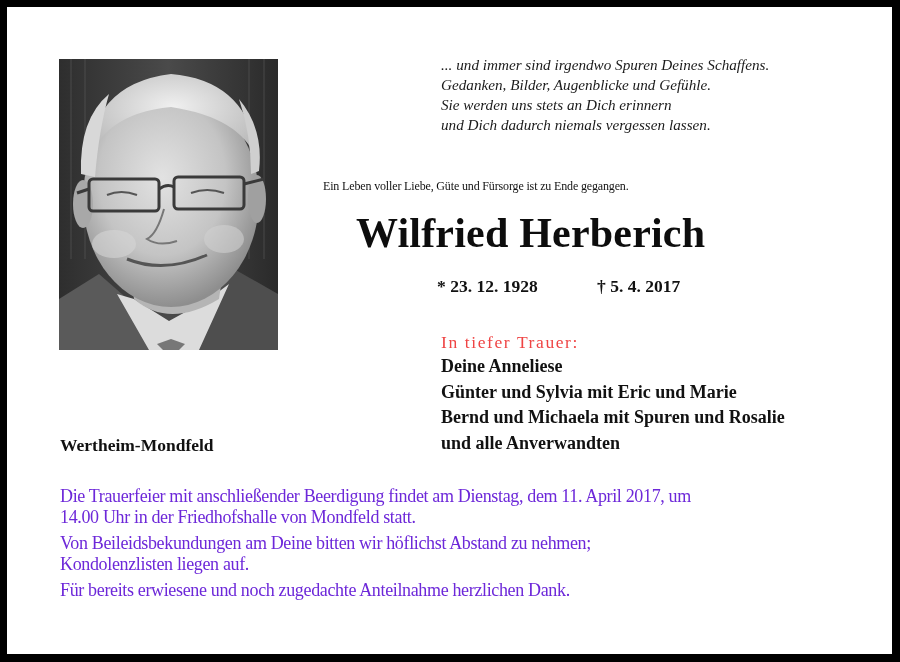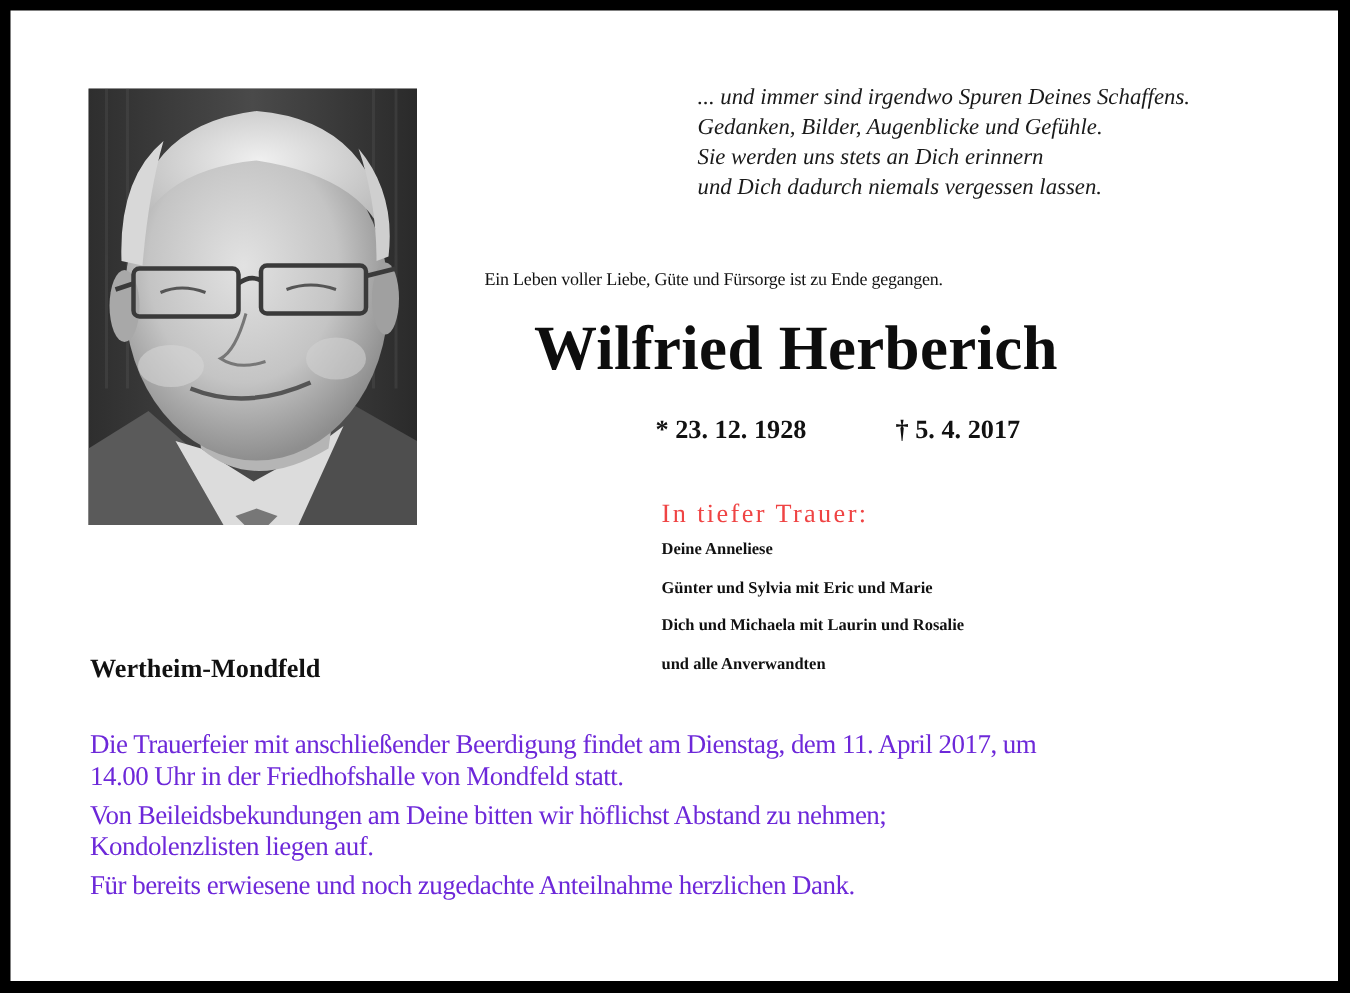--- a/index.html
+++ b/index.html
@@ -37,21 +37,21 @@
     .photo svg { display: block; width: 100%; height: 100%; }
 
     .poem {
       left: 434px;
       top: 48px;
       font-style: italic;
       font-size: 15.2px;
       line-height: 20px;
       color: #1a1a1a;
     }
-    .poem div { white-space: nowrap; margin-left: 24px; }
+    .poem div { white-space: nowrap; }
 
     .tagline {
       left: 316px;
       top: 168px;
       font-size: 12px;
       line-height: 22px;
       letter-spacing: -0.15px;
     }
 
     .name {
@@ -83,21 +83,21 @@
       left: 434px;
       top: 324px;
       font-size: 17.5px;
       line-height: 22px;
       letter-spacing: 1.6px;
       color: #ef4444;
     }
     .mourners {
       left: 434px;
       top: 347px;
-      font-size: 11px;
+      font-size: 18px;
       font-weight: bold;
       line-height: 25.5px;
     }
     .mourners div { white-space: nowrap; }
 
     .location {
       left: 53px;
       top: 427px;
       font-size: 17.5px;
       font-weight: bold;
@@ -200,21 +200,21 @@
   <div class="abs name">Wilfried Herberich</div>
 
   <div class="abs birth">* 23. 12. 1928</div>
   <div class="abs death">† 5. 4. 2017</div>
 
   <div class="abs mourning-heading">In tiefer Trauer:</div>
 
   <div class="abs mourners">
     <div>Deine Anneliese</div>
     <div>Günter und Sylvia mit Eric und Marie</div>
-    <div>Dich und Michaela mit Laurin und Rosalie</div>
+    <div>Bernd und Michaela mit Spuren und Rosalie</div>
     <div>und alle Anverwandten</div>
   </div>
 
   <div class="abs location">Wertheim-Mondfeld</div>
 
   <div class="abs details">
     <p>
       <span>Die Trauerfeier mit anschließender Beerdigung findet am Dienstag, dem 11. April 2017, um</span>
       <span>14.00 Uhr in der Friedhofshalle von Mondfeld statt.</span>
     </p>

